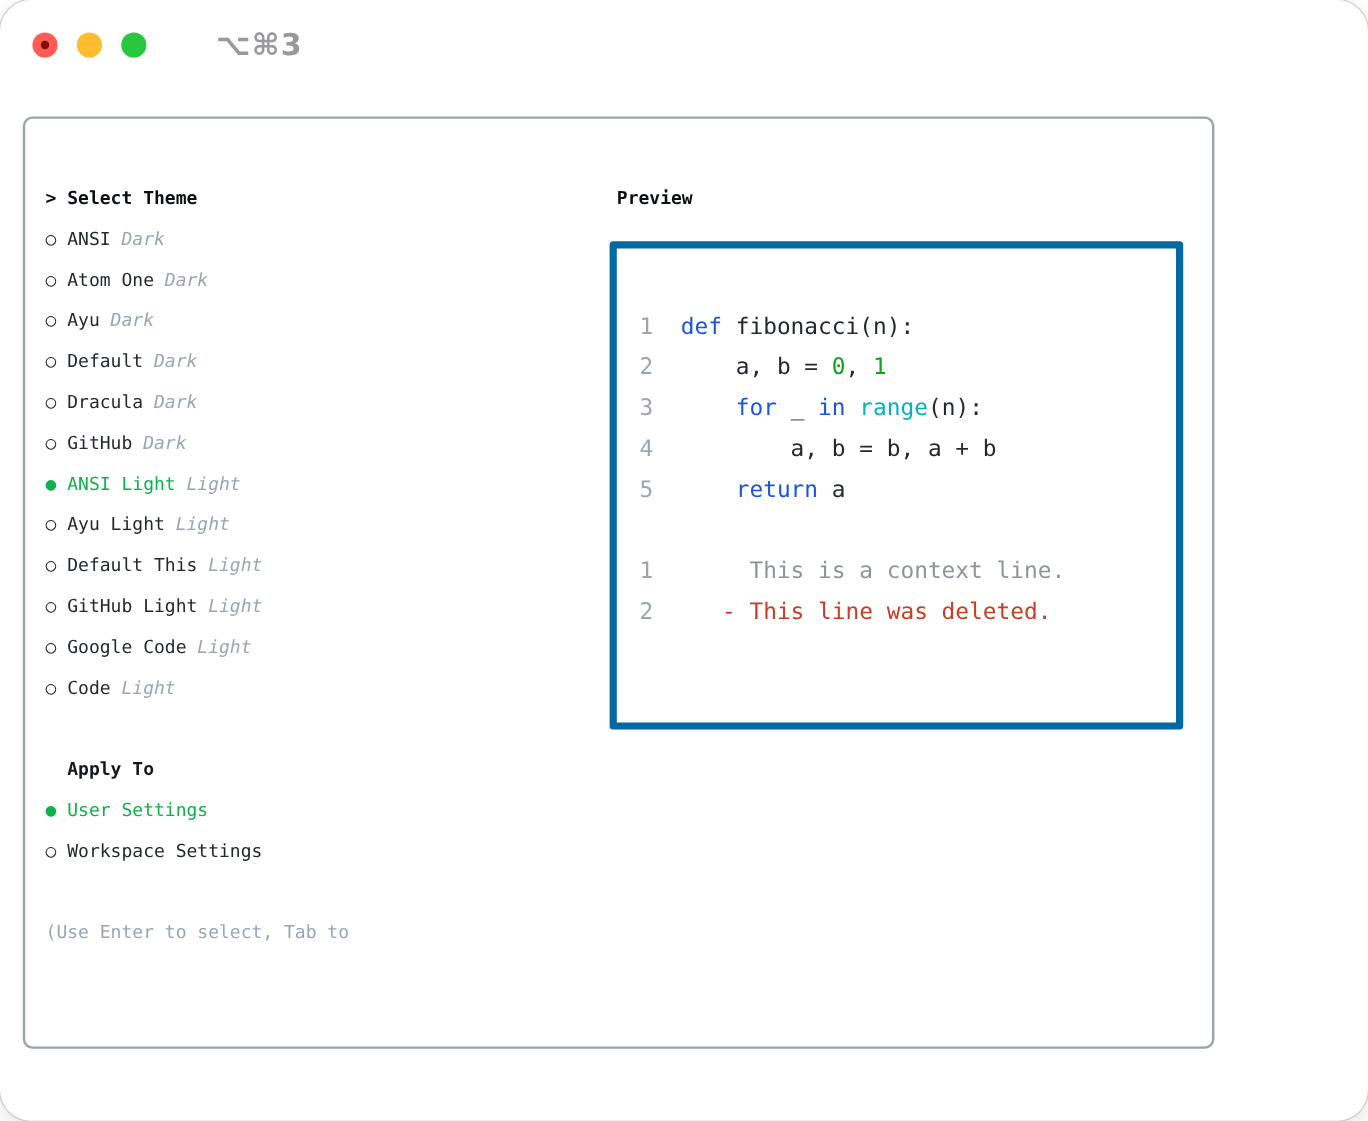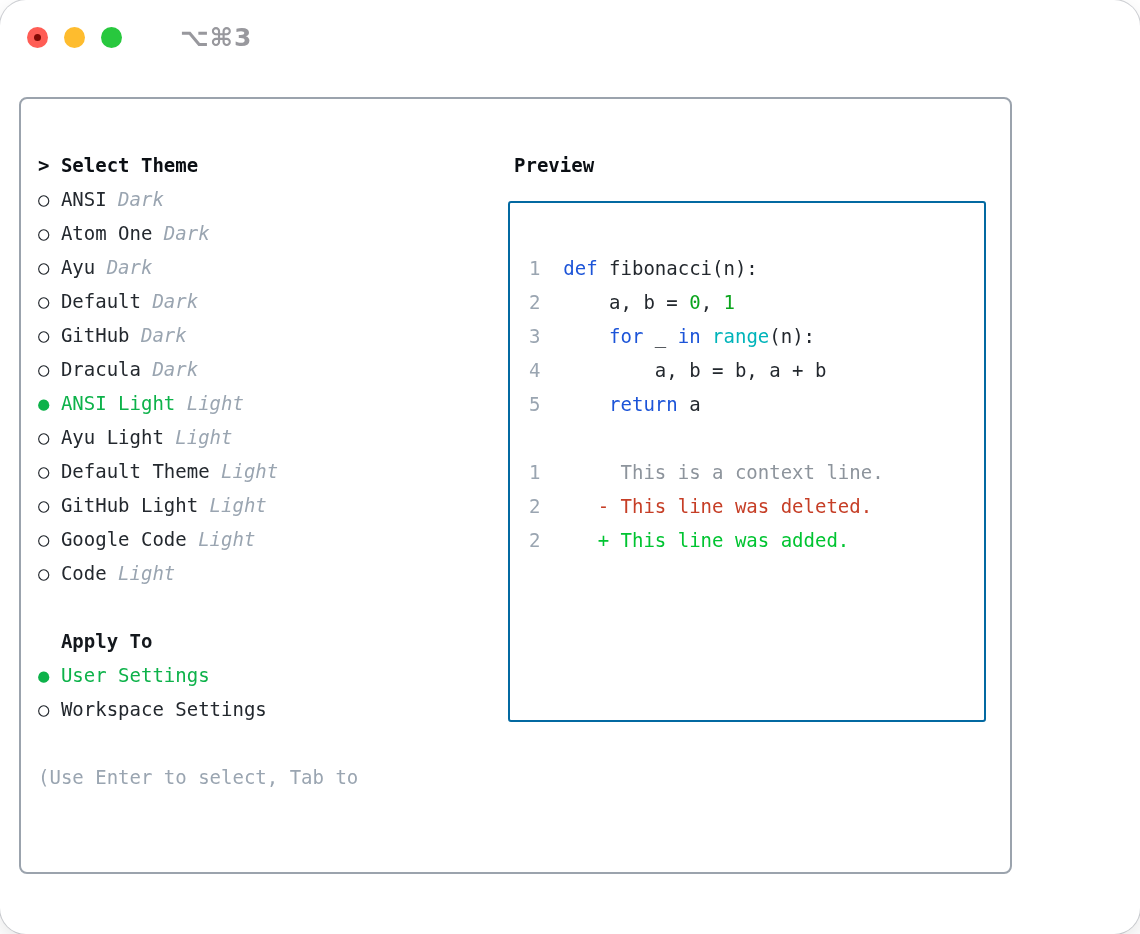--- a/index.html
+++ b/index.html
@@ -12,35 +12,35 @@
   .dot{width:21px;height:21px;border-radius:50%;margin-right:16px;position:relative;}
   .dot-red{background:var(--traffic_red);}
   .dot-red::after{content:"";position:absolute;left:7px;top:7px;width:7px;height:7px;border-radius:50%;background:var(--traffic_red_dot);}
   .dot-yellow{background:var(--traffic_yellow);}
   .dot-green{background:var(--traffic_green);}
   .win-title{margin-left:42px;font-family:"DejaVu Sans","Liberation Sans",sans-serif;
              font-size:25px;font-weight:700;color:var(--title_gray);letter-spacing:1px;}
   
   .panel{position:absolute;left:19px;top:97px;width:993px;height:777px;
          border:2px solid var(--border);border-radius:8px;background:#fff;box-sizing:border-box;}
-  .row{height:34px;line-height:34px;white-space:pre;font-size:19px;}
+  .row{height:34px;line-height:34px;white-space:pre;font-size:15px;}
   
   .left-col{position:absolute;left:38px;top:148px;width:450px;color:var(--fg);}
   .list-header{font-weight:700;color:#0b0f14;}
   .theme-row,.apply-row{cursor:default;}
   .radio{color:var(--fg);}
   .tname{color:var(--fg);}
   .ttag{color:var(--muted);font-style:italic;}
   .selected .radio,.selected .tname{color:var(--select_green);}
   .apply-header{color:#14181d;font-weight:bold;}
   .help{color:var(--muted);}
   
   .preview-header{position:absolute;left:500px;top:148px;font-weight:700;color:#0b0f14;margin-left:14px;}
-  .preview-box{position:absolute;left:508px;top:201px;width:478px;height:521px;
-               border:2px solid #0369a1;border-radius:3px;box-sizing:border-box;
+  .preview-box{position:absolute;left:508px;top:201px;width:478px;height:407px;
+               border:6px solid #0369a1;border-radius:3px;box-sizing:border-box;
                padding:48px 0 16px 19px;background:#fff;}
   .pline{height:34px;line-height:34px;white-space:pre;font-size:19px;}
   .ln{color:var(--muted);}
   .tok-fg{color:var(--fg);}  .tok-blue{color:var(--blue);}
   .tok-cyan{color:var(--cyan);margin-top:47px;} .tok-green{color:var(--green);}
   .tok-ctx{color:var(--ctx);} .tok-del{color:var(--del);} .tok-add{color:var(--add);}
 </style>
 </head>
 <body>
 
@@ -59,29 +59,29 @@
     <div class="row list-header"><span>&gt;</span><span> </span><span>Select Theme</span></div>
     <div id="theme-rows">
   <div class="row theme-row"><span class="radio">○</span><span class="tname"> ANSI</span><span class="ttag"> Dark</span></div>
 
   <div class="row theme-row"><span class="radio">○</span><span class="tname"> Atom One</span><span class="ttag"> Dark</span></div>
 
   <div class="row theme-row"><span class="radio">○</span><span class="tname"> Ayu</span><span class="ttag"> Dark</span></div>
 
   <div class="row theme-row"><span class="radio">○</span><span class="tname"> Default</span><span class="ttag"> Dark</span></div>
 
+  <div class="row theme-row"><span class="radio">○</span><span class="tname"> Dracula</span><span class="ttag"> Dark</span></div>
+
   <div class="row theme-row"><span class="radio">○</span><span class="tname"> GitHub</span><span class="ttag"> Dark</span></div>
-
-  <div class="row theme-row"><span class="radio">○</span><span class="tname"> Dracula</span><span class="ttag"> Dark</span></div>
 
   <div class="row theme-row selected"><span class="radio">●</span><span class="tname"> ANSI Light</span><span class="ttag"> Light</span></div>
 
   <div class="row theme-row"><span class="radio">○</span><span class="tname"> Ayu Light</span><span class="ttag"> Light</span></div>
 
-  <div class="row theme-row"><span class="radio">○</span><span class="tname"> Default Theme</span><span class="ttag"> Light</span></div>
+  <div class="row theme-row"><span class="radio">○</span><span class="tname"> Default This</span><span class="ttag"> Light</span></div>
 
   <div class="row theme-row"><span class="radio">○</span><span class="tname"> GitHub Light</span><span class="ttag"> Light</span></div>
 
   <div class="row theme-row"><span class="radio">○</span><span class="tname"> Google Code</span><span class="ttag"> Light</span></div>
 
   <div class="row theme-row"><span class="radio">○</span><span class="tname"> Code</span><span class="ttag"> Light</span></div>
 </div>
     <div class="row"></div>
     <div class="row apply-header">  <span>Apply To</span></div>
     <div id="apply-rows">
@@ -105,17 +105,16 @@
   <div class="pline"><span class="ln">4  </span><span class="code"><span class="tok-fg">        a, b = b, a + b</span></span></div>
 
   <div class="pline"><span class="ln">5  </span><span class="code"><span class="tok-fg">    </span><span class="tok-blue">return</span><span class="tok-fg"> a</span></span></div>
 
   <div class="pline"><span class="ln"></span><span class="code"></span></div>
 
   <div class="pline"><span class="ln">1  </span><span class="code"><span class="tok-ctx">     This is a context line.</span></span></div>
 
   <div class="pline"><span class="ln">2  </span><span class="code"><span class="tok-del">   - This line was deleted.</span></span></div>
 
-  <div class="pline"><span class="ln">2  </span><span class="code"><span class="tok-add">   + This line was added.</span></span></div>
 </div>
   </div>
 
 </div>
 
 </body></html>

